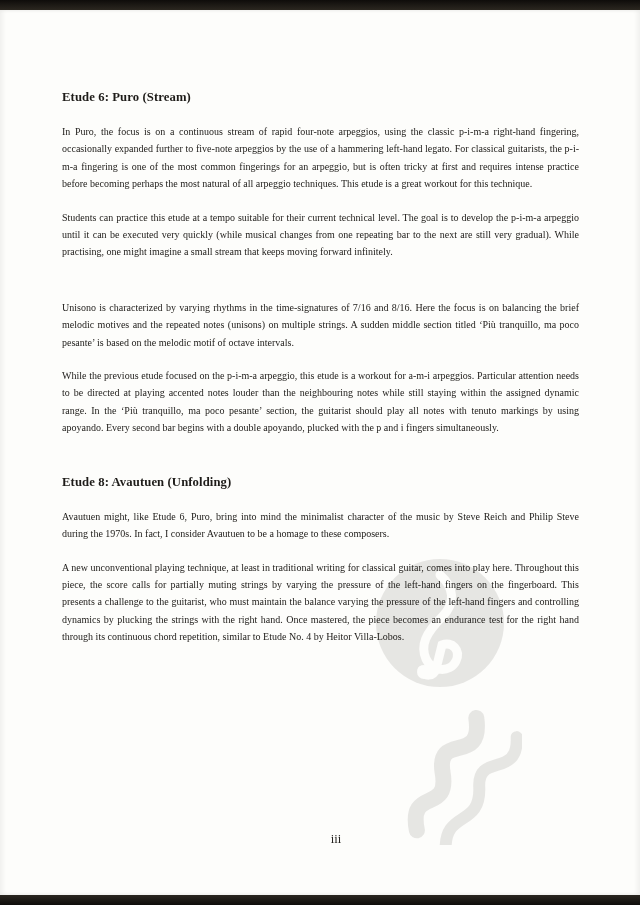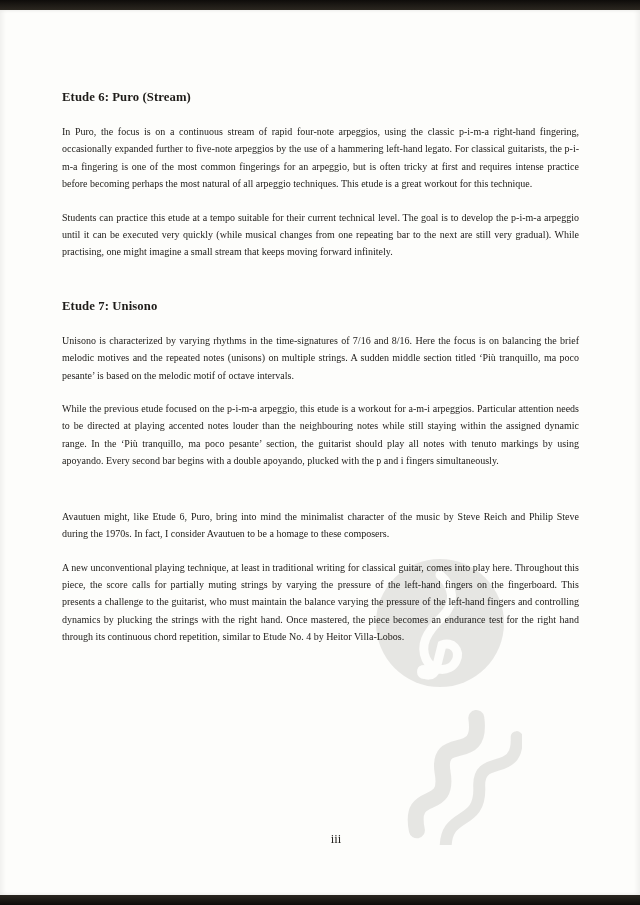--- a/index.html
+++ b/index.html
@@ -71,26 +71,26 @@
 
   <div class="content">
 
     <section class="section">
       <h2 class="heading">Etude 6: Puro (Stream)</h2>
       <p class="para">In Puro, the focus is on a continuous stream of rapid four-note arpeggios, using the classic p-i-m-a right-hand fingering, occasionally expanded further to five-note arpeggios by the use of a hammering left-hand legato. For classical guitarists, the p-i-m-a fingering is one of the most common fingerings for an arpeggio, but is often tricky at first and requires intense practice before becoming perhaps the most natural of all arpeggio techniques. This etude is a great workout for this technique.</p>
       <p class="para">Students can practice this etude at a tempo suitable for their current technical level. The goal is to develop the p-i-m-a arpeggio until it can be executed very quickly (while musical changes from one repeating bar to the next are still very gradual). While practising, one might imagine a small stream that keeps moving forward infinitely.</p>
     </section>
 
     <section class="section">
-      <h2 class="heading">Etude 7: Unisono</h2>
       <p class="para">Unisono is characterized by varying rhythms in the time-signatures of 7/16 and 8/16. Here the focus is on balancing the brief melodic motives and the repeated notes (unisons) on multiple strings. A sudden middle section titled ‘Più tranquillo, ma poco pesante’ is based on the melodic motif of octave intervals.</p>
       <p class="para">While the previous etude focused on the p-i-m-a arpeggio, this etude is a workout for a-m-i arpeggios. Particular attention needs to be directed at playing accented notes louder than the neighbouring notes while still staying within the assigned dynamic range. In the ‘Più tranquillo, ma poco pesante’ section, the guitarist should play all notes with tenuto markings by using apoyando. Every second bar begins with a double apoyando, plucked with the p and i fingers simultaneously.</p>
     </section>
 
     <section class="section">
+      <h2 class="heading">Etude 8: Avautuen (Unfolding)</h2>
       <p class="para">Avautuen might, like Etude 6, Puro, bring into mind the minimalist character of the music by Steve Reich and Philip Steve during the 1970s. In fact, I consider Avautuen to be a homage to these composers.</p>
       <p class="para">A new unconventional playing technique, at least in traditional writing for classical guitar, comes into play here. Throughout this piece, the score calls for partially muting strings by varying the pressure of the left-hand fingers on the fingerboard. This presents a challenge to the guitarist, who must maintain the balance varying the pressure of the left-hand fingers and controlling dynamics by plucking the strings with the right hand. Once mastered, the piece becomes an endurance test for the right hand through its continuous chord repetition, similar to Etude No. 4 by Heitor Villa-Lobos.</p>
     </section>
 
   </div>
 
   <div class="page-number">iii</div>
 
 </div>
 

